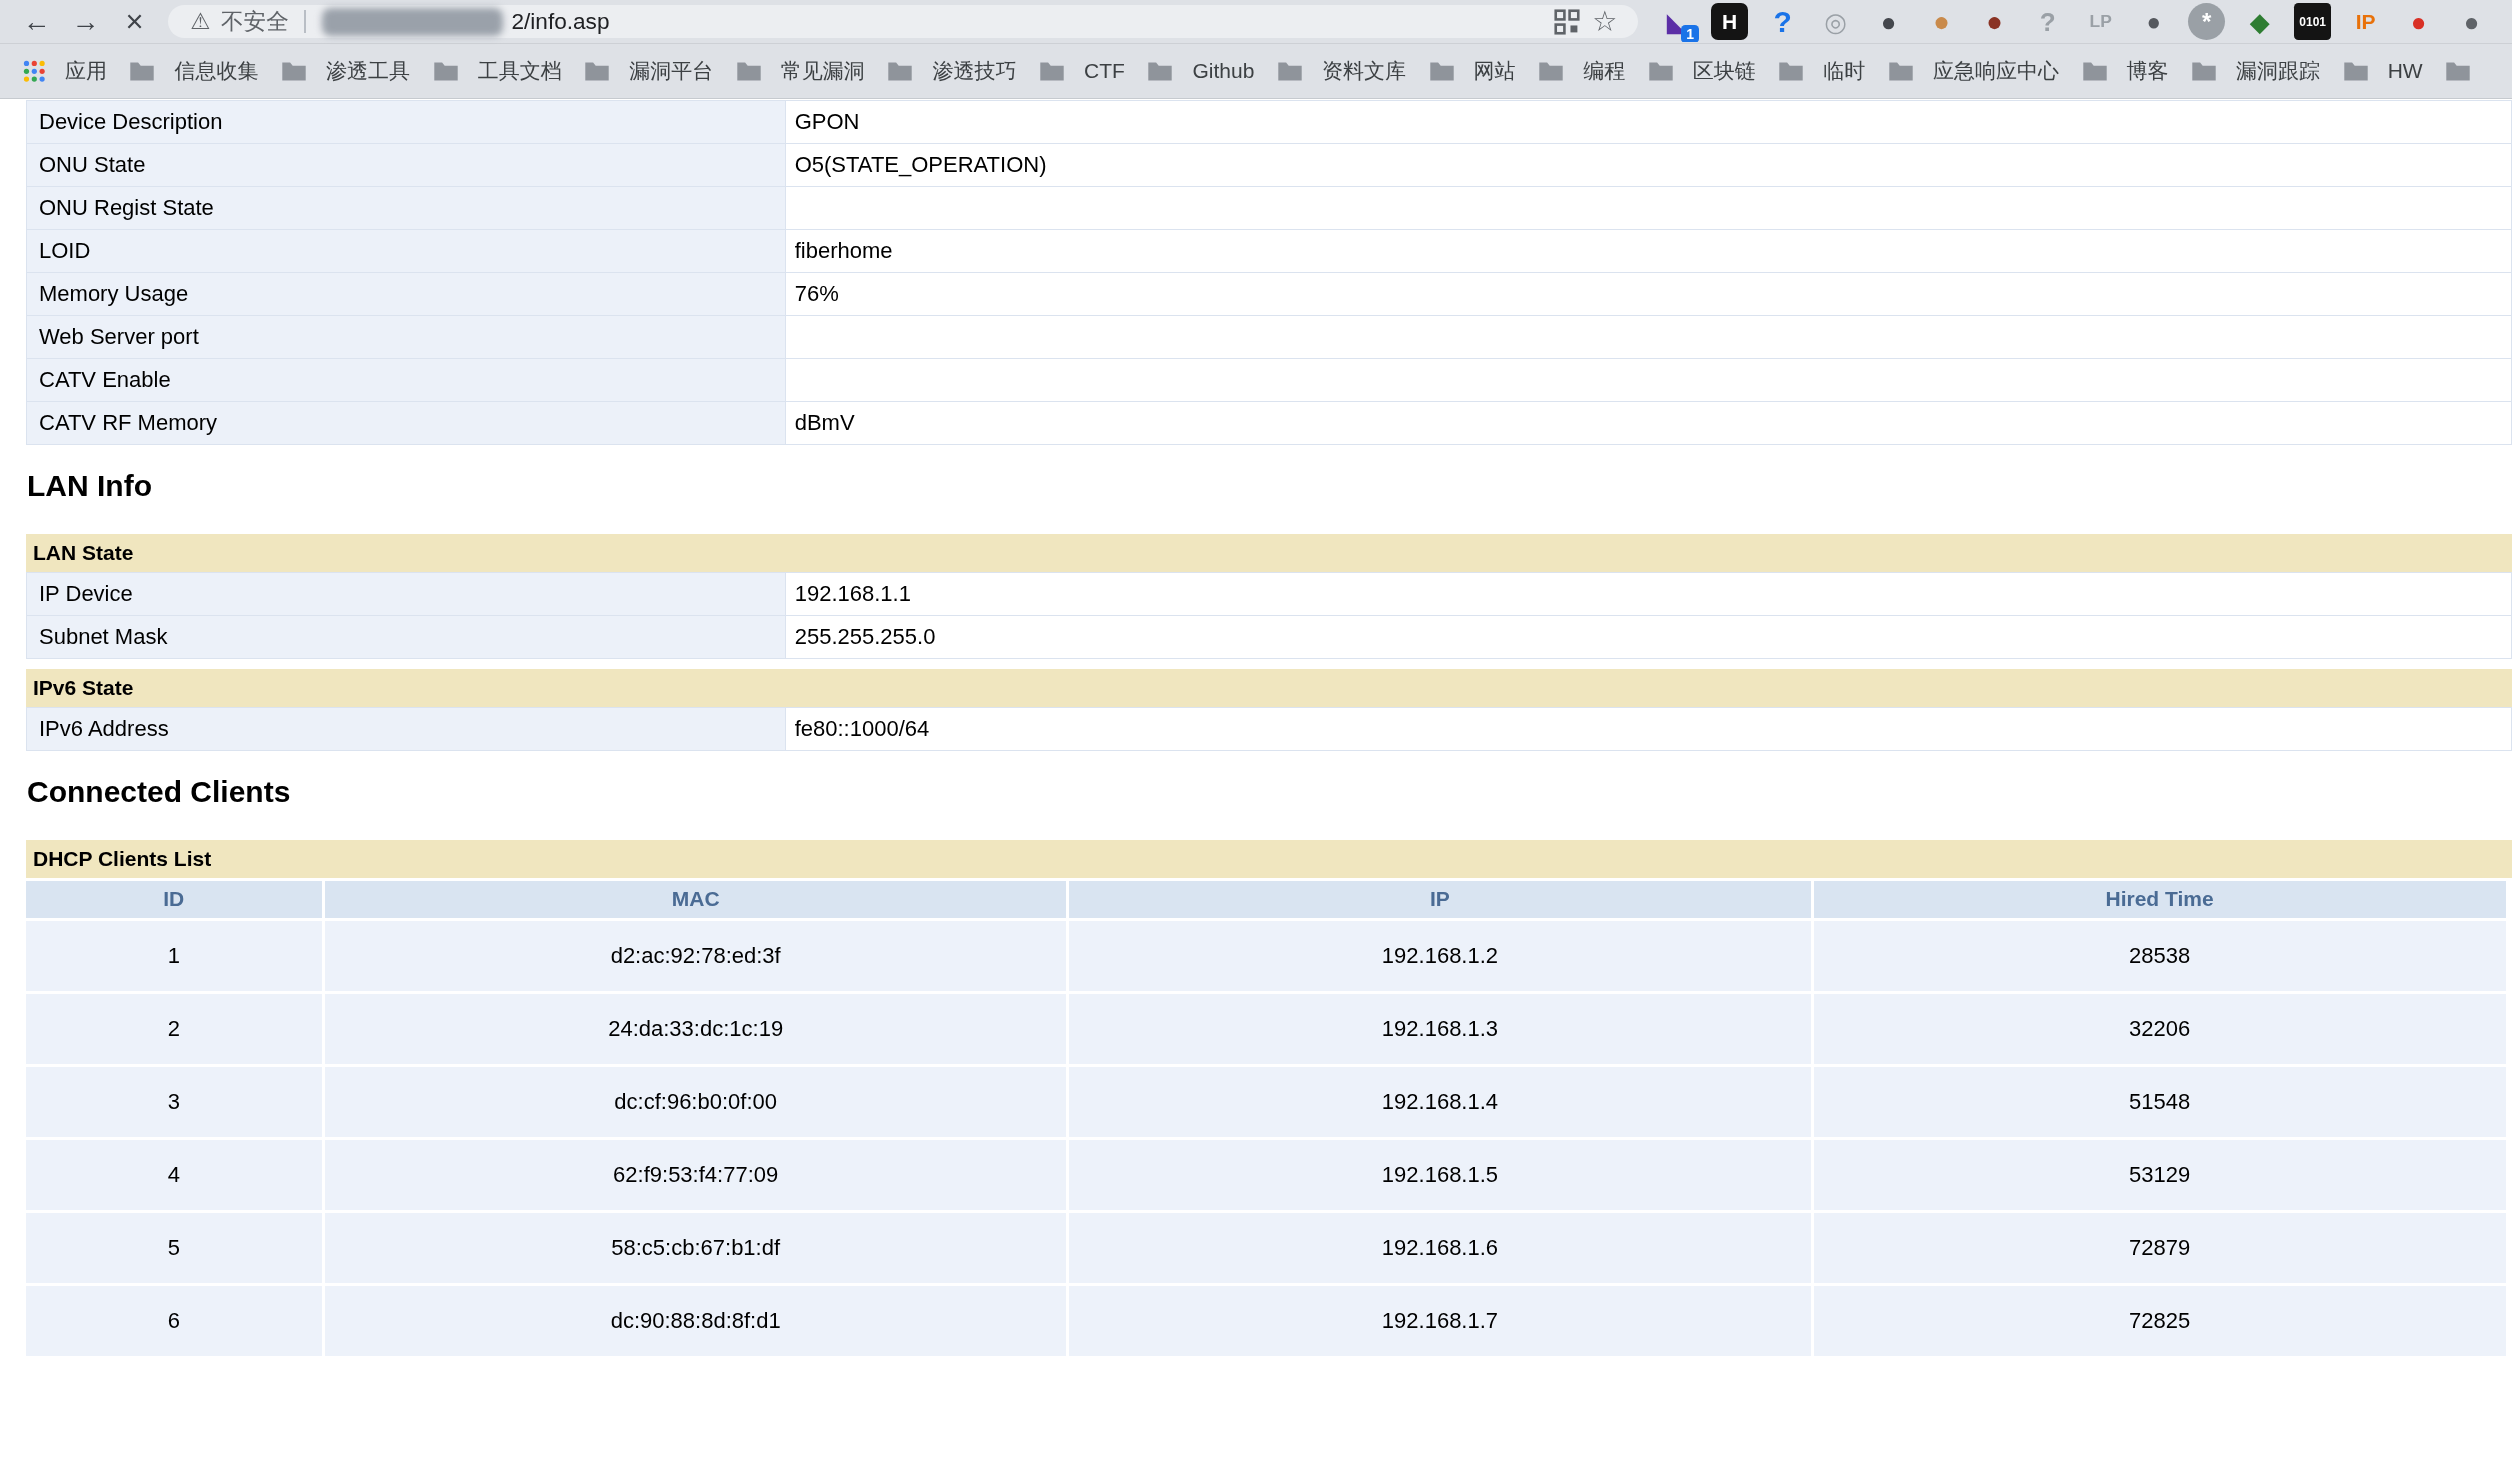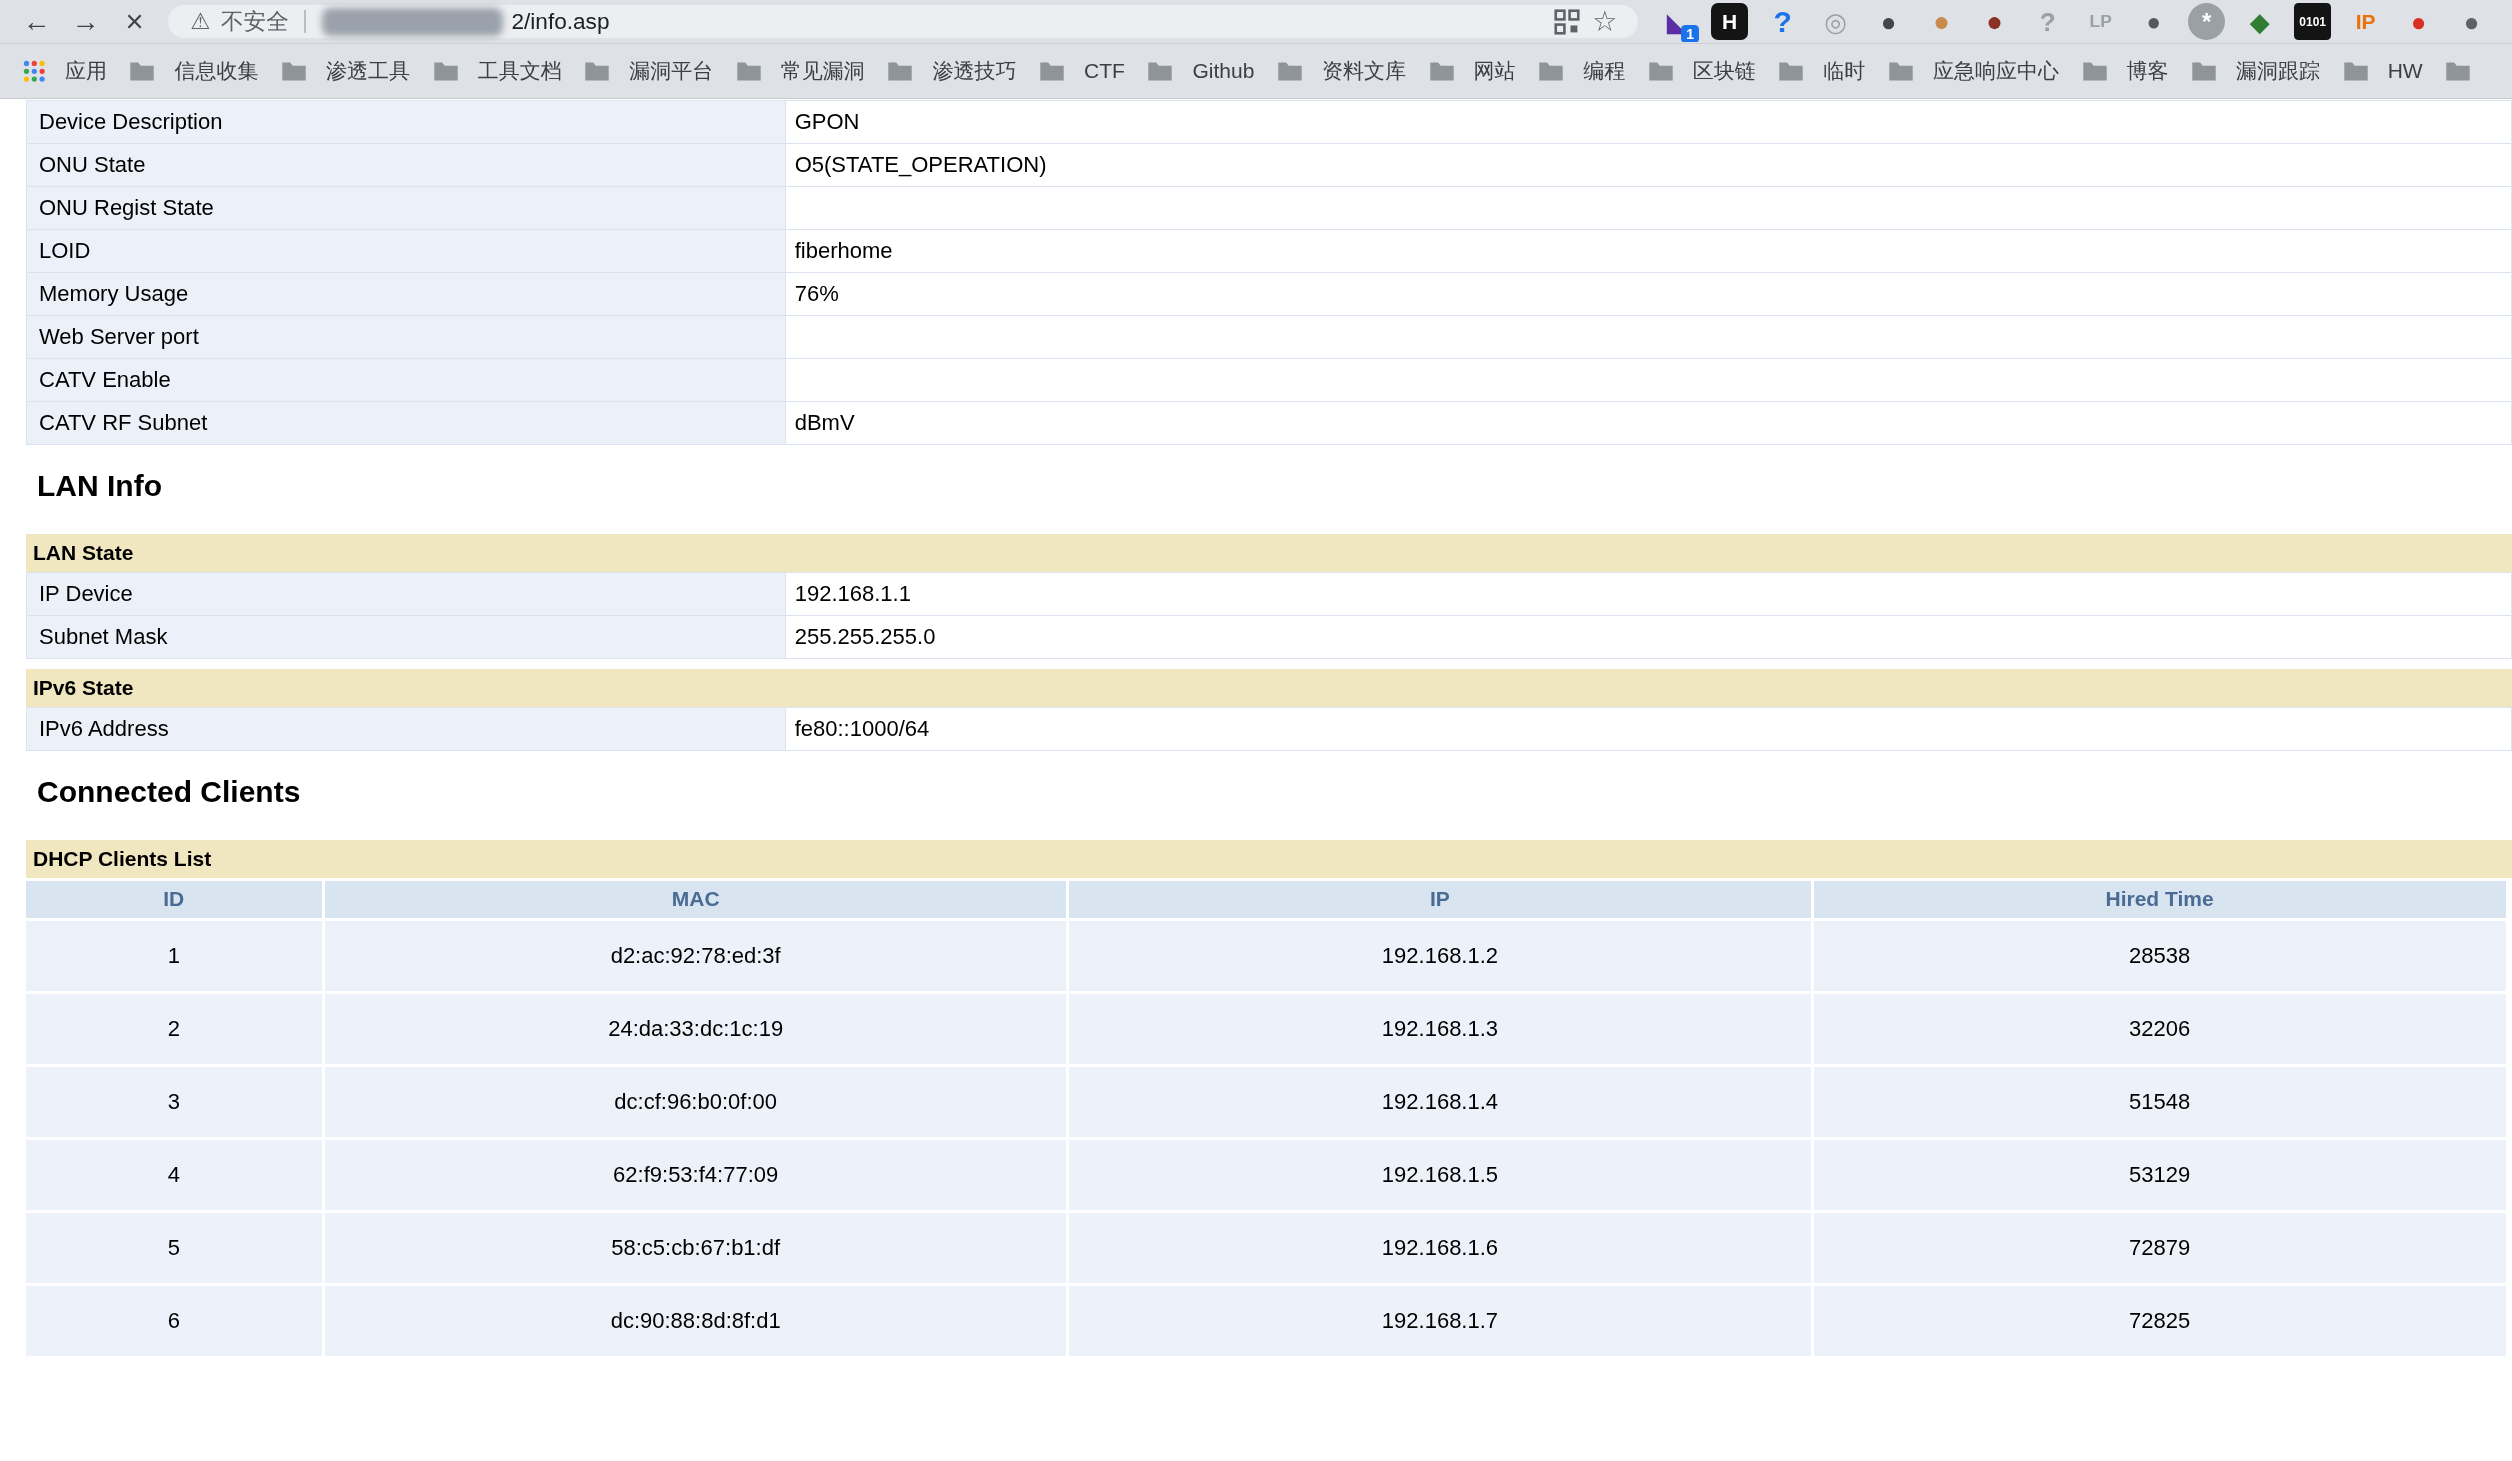--- a/index.html
+++ b/index.html
@@ -66,21 +66,21 @@
   .foldericon,.appsgrid{display:inline-flex;align-items:center;}
   
   .content{padding:1px 0 0 26px;box-sizing:border-box;}
   table.kv{
     width:100%;border-collapse:collapse;table-layout:fixed;font-size:22px;
   }
   table.kv td{height:43px;border:1.7px solid #dbe3ef;box-sizing:border-box;}
   table.kv td.lbl{background:#ecf1f9;padding:0 0 0 12px;}
   table.kv td.val{background:#ffffff;padding:0 0 0 8.7px;}
   col.c-l{width:759px;}
-  h2.h{font-size:30px;font-weight:bold;margin:24px 0 31px 11px;}
+  h2.h{font-size:30px;font-weight:bold;margin:24px 0 31px 1px;}
   .secbar{
     height:38px;background:#f0e6bf;display:flex;align-items:center;
     font-weight:bold;font-size:21px;padding-left:7px;
   }
   .secbar.gap{margin-top:9.6px;}
   table.dhcp{
     width:100%;border-collapse:separate;border-spacing:3.5px;table-layout:fixed;
     margin-left:-3.5px;
   }
   table.dhcp th{
@@ -425,21 +425,21 @@
           <td class="val"></td>
         </tr>
 
         <tr>
           <td class="lbl">CATV Enable</td>
           <td class="val"></td>
         </tr>
 
 
         <tr>
-          <td class="lbl">CATV RF Subnet</td>
+          <td class="lbl">CATV RF Memory</td>
           <td class="val">dBmV</td>
         </tr>
       </tbody>
   </table>
 
   <h2 class="h">LAN Info</h2>
 
   <div class="secbar">LAN State</div>
   <table class="kv">
     <colgroup>

